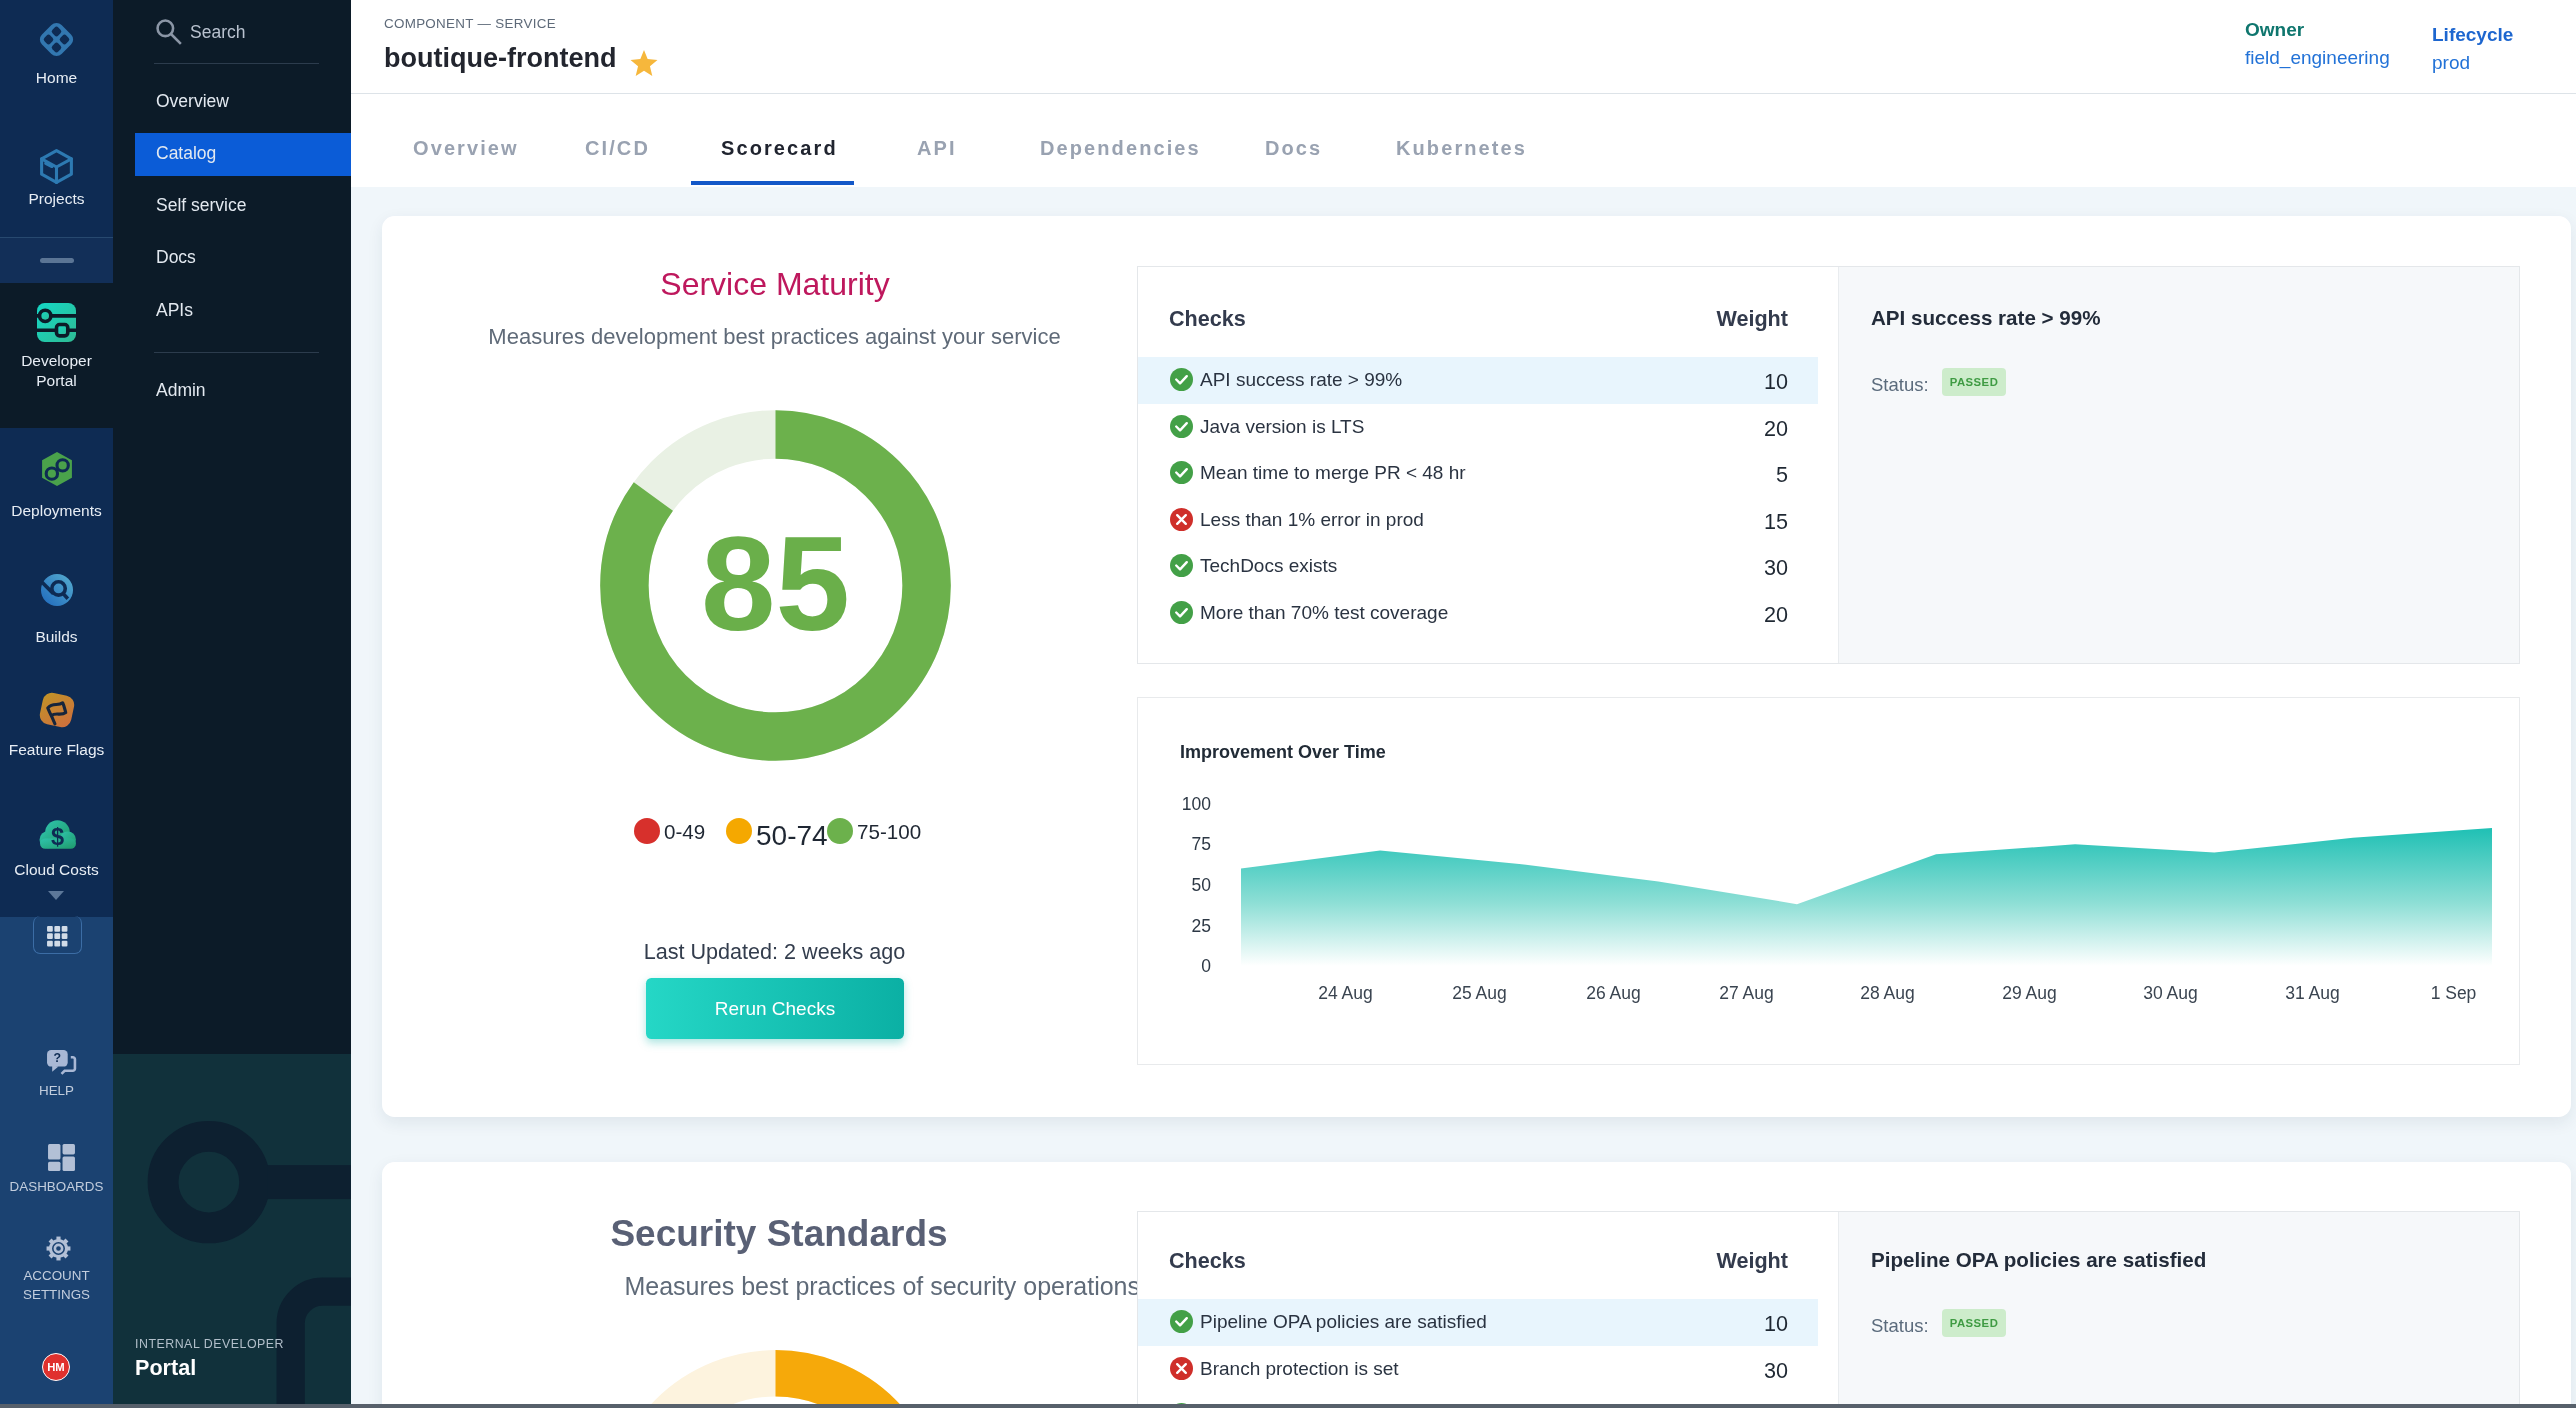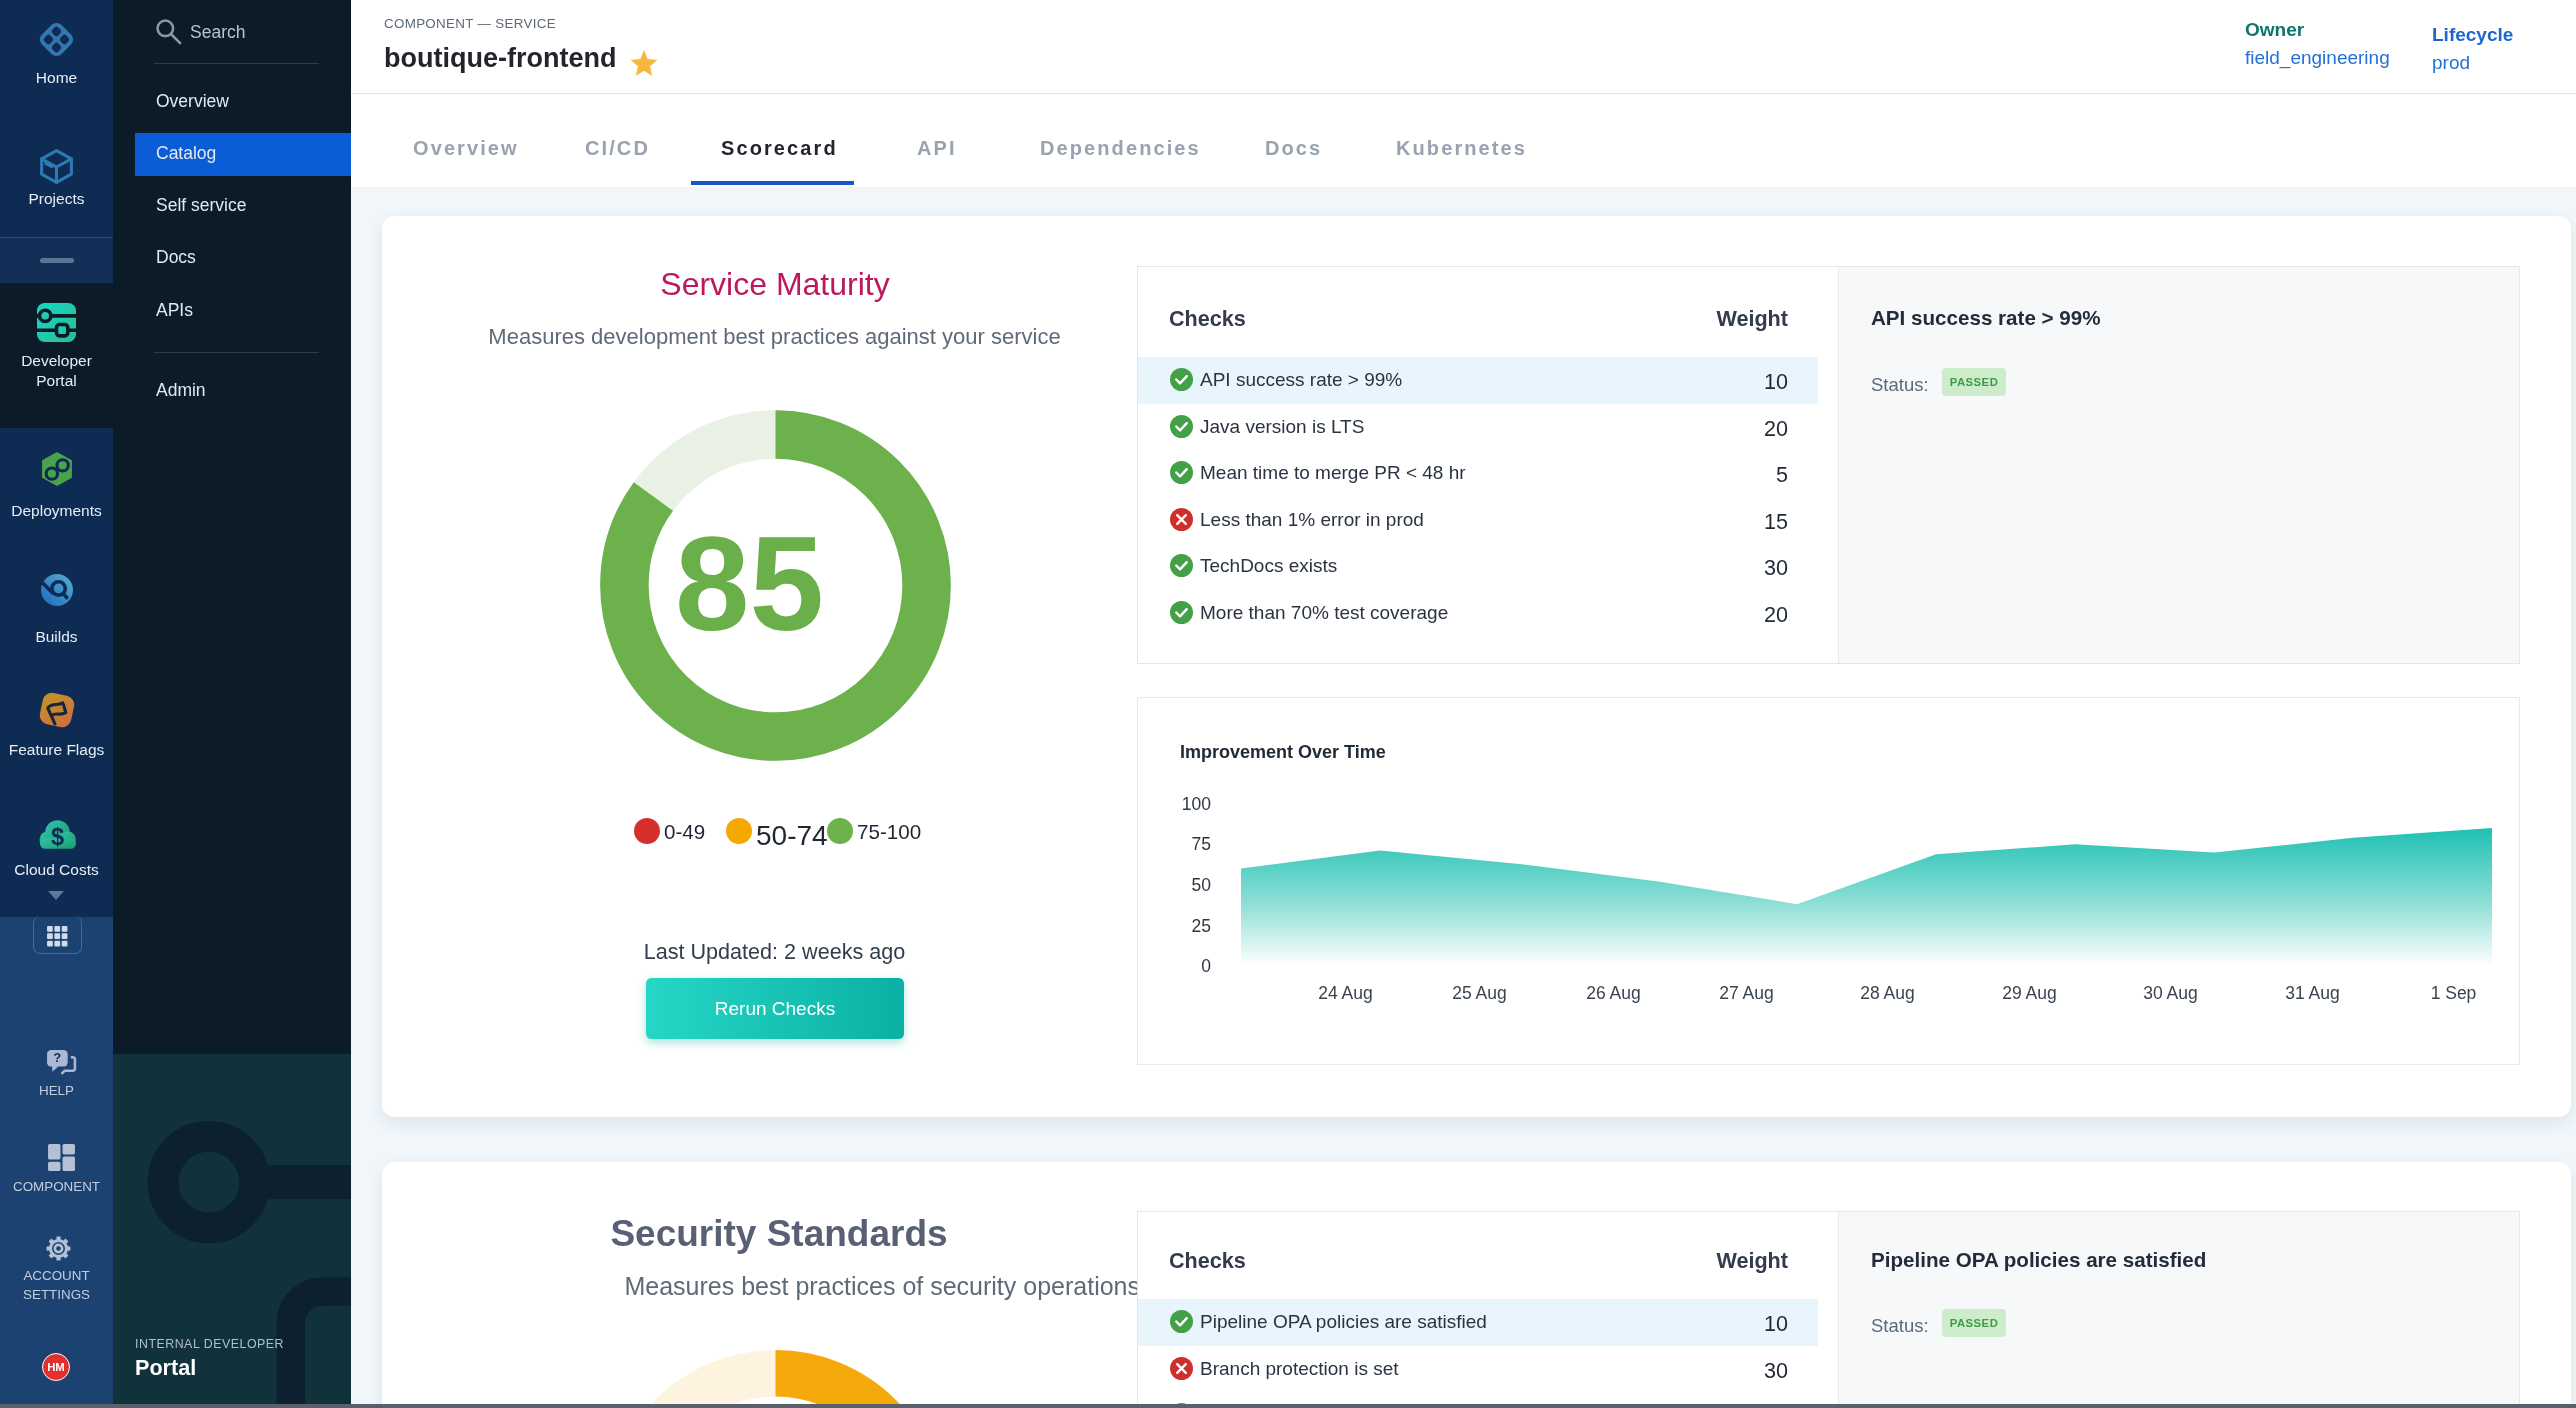--- a/index.html
+++ b/index.html
@@ -150,21 +150,21 @@
 </g>
 </svg>
 <div class="a slbl" style="top:1083px">HELP</div>
 
 <svg class="a" style="left:47px;top:1143px" width="29" height="29" fill="#b3c0d6" viewBox="0 0 56 56">
 <rect x="2" y="2" width="24" height="30" rx="3"></rect>
 <rect x="30" y="2" width="24" height="20" rx="3"></rect>
 <rect x="2" y="36" width="24" height="18" rx="3"></rect>
 <rect x="30" y="26" width="24" height="28" rx="3"></rect>
 </svg>
-<div class="a slbl" style="top:1179px">COMPONENT</div>
+<div class="a slbl" style="top:1179px">DASHBOARDS</div>
 
 <svg class="a" style="left:45px;top:1235px" width="27" height="27" viewBox="0 0 52 52">
 <g stroke="#b3c0d6" fill="none">
 <circle cx="26" cy="26" r="7" stroke-width="5"></circle>
 <circle cx="26" cy="26" r="15.5" stroke-width="6"></circle>
 <g stroke-width="8">
 <line x1="26" y1="3" x2="26" y2="10"></line>
         <line x1="26" y1="42" x2="26" y2="49"></line>
 <line x1="3" y1="26" x2="10" y2="26"></line>
         <line x1="42" y1="26" x2="49" y2="26"></line>
@@ -237,21 +237,21 @@
 
 <div class="a" style="left:466px;top:266px;width:618px;text-align:center;font-size:32px;font-weight:400;color:#be185d">Service Maturity</div>
 <div class="a" style="left:414px;top:324px;width:721px;text-align:center;font-size:22px;color:#5f6a78">Measures development best practices against your service</div>
 
 <svg class="a" style="left:595px;top:405px" width="361" height="361" viewBox="0 0 700 700">
 <g transform="rotate(-90 350 350)">
 <circle cx="350" cy="350" r="293" fill="none" stroke="#e9f1e4" stroke-width="94"></circle>
 <circle cx="350" cy="350" r="293" fill="none" stroke="#6cb14c" stroke-width="94" stroke-dasharray="1564.6 1841"></circle>
 </g>
 </svg>
-<div class="a" style="left:569px;top:519px;width:361px;text-align:center;font-size:134px;font-weight:700;color:#6aaf4a;line-height:129px">85</div>
+<div class="a" style="left:595px;top:519px;width:361px;text-align:center;font-size:134px;font-weight:700;color:#6aaf4a;line-height:129px">85</div>
 
 <div class="a" style="left:634px;top:818px;width:26px;height:26px;border-radius:50%;background:#d7302c"></div>
 <div class="a" style="left:664px;top:820px;font-size:20.6px;color:#1f2733">0-49</div>
 <div class="a" style="left:726px;top:818px;width:26px;height:26px;border-radius:50%;background:#f5a800"></div>
 <div class="a" style="left:756px;top:820px;font-size:28px;color:#1f2733">50-74</div>
 <div class="a" style="left:827px;top:818px;width:26px;height:26px;border-radius:50%;background:#6cb14c"></div>
 <div class="a" style="left:857px;top:820px;font-size:20.6px;color:#1f2733">75-100</div>
 
 <div class="a" style="left:517px;top:939px;width:515px;text-align:center;font-size:21.6px;color:#333d4d">Last Updated: 2 weeks ago</div>
 <div class="a" style="left:646px;top:978px;width:258px;height:61px;border-radius:5.2px;background:linear-gradient(90deg,#25d7c6,#0bb0a4);box-shadow:0 3.1px 8.2px rgba(20,180,170,.35);color:#fff;font-size:19px;font-weight:400;text-align:center;line-height:61px">Rerun Checks</div>

